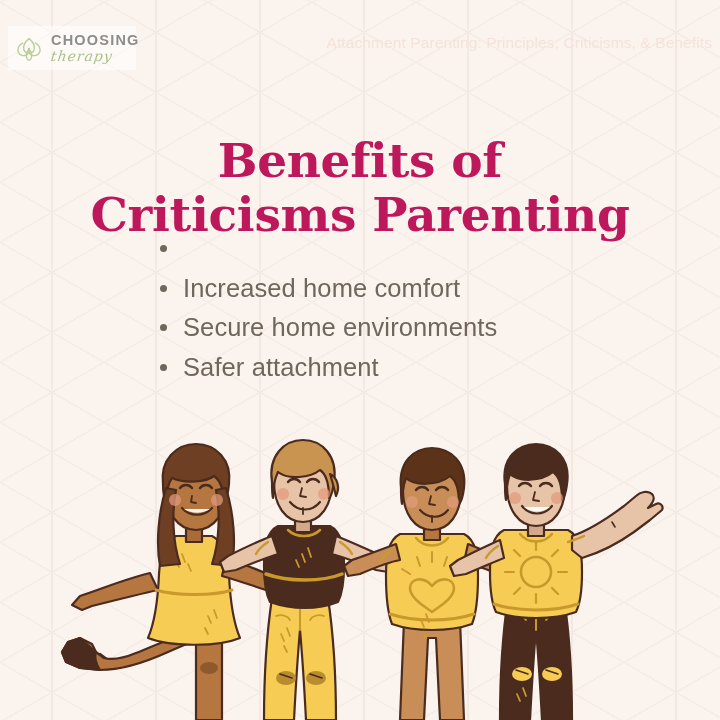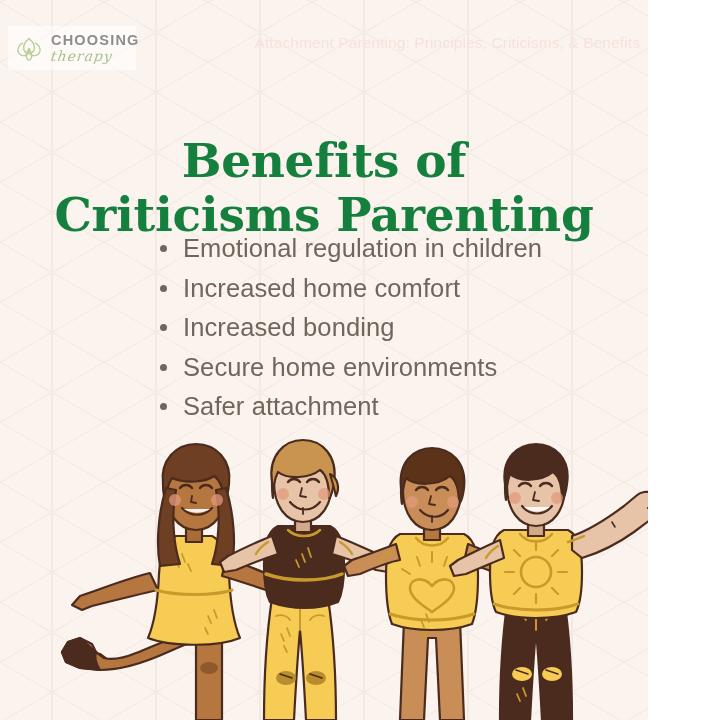--- a/index.html
+++ b/index.html
@@ -2,21 +2,21 @@
 <html><head>
 <meta charset="utf-8">
 <style>
   html, body {
     margin: 0;
     padding: 0;
     background: #ffffff;
   }
   #canvas {
     position: relative;
-    width: 648px;
+    width: 720px;
     height: 720px;
     overflow: hidden;
     background-color: #fbf3ee;
     font-family: "Liberation Sans", sans-serif;
   }
 
   
   .bg-pattern {
     position: absolute;
     inset: 0;
@@ -83,21 +83,21 @@
     font-family: "Liberation Sans", sans-serif;
   }
 
   
   .title {
     position: absolute;
     left: 0;
     right: 0;
     top: 103px;
     text-align: center;
-    color: #15803d;
+    color: #be185d;
     font-family: "DejaVu Serif", serif;
     font-weight: bold;
     font-size: 47px;
     line-height: 54px;
     letter-spacing: -0.3px;
   }
   .title .line { display: block; }
 
   
   .bullets {
@@ -163,29 +163,24 @@
   <div class="header-caption">Attachment Parenting: Principles, Criticisms, &amp; Benefits</div>
 
   <h1 class="title">
     <span class="line">Benefits of</span>
     <span class="line">Criticisms Parenting</span>
   </h1>
 
   <ul class="bullets">
     <li>
       <span class="dot"></span>
-      <span>Emotional regulation in children</span>
     </li>
     <li>
       <span class="dot"></span>
       <span>Increased home comfort</span>
-    </li>
-    <li>
-      <span class="dot"></span>
-      <span>Increased bonding</span>
     </li>
     <li>
       <span class="dot"></span>
       <span>Secure home environments</span>
     </li>
     <li>
       <span class="dot"></span>
       <span>Safer attachment</span>
     </li>
   </ul>

